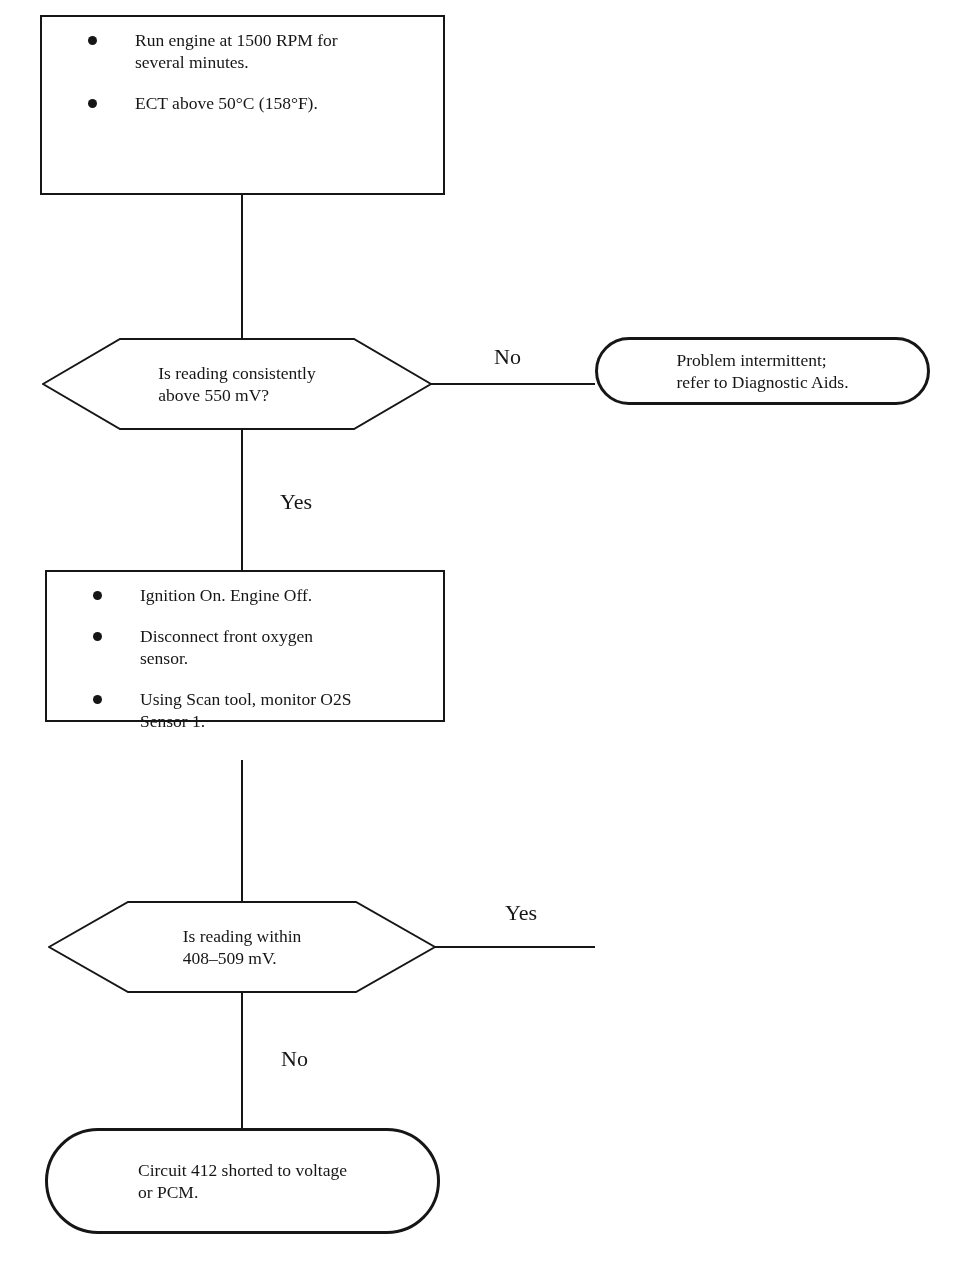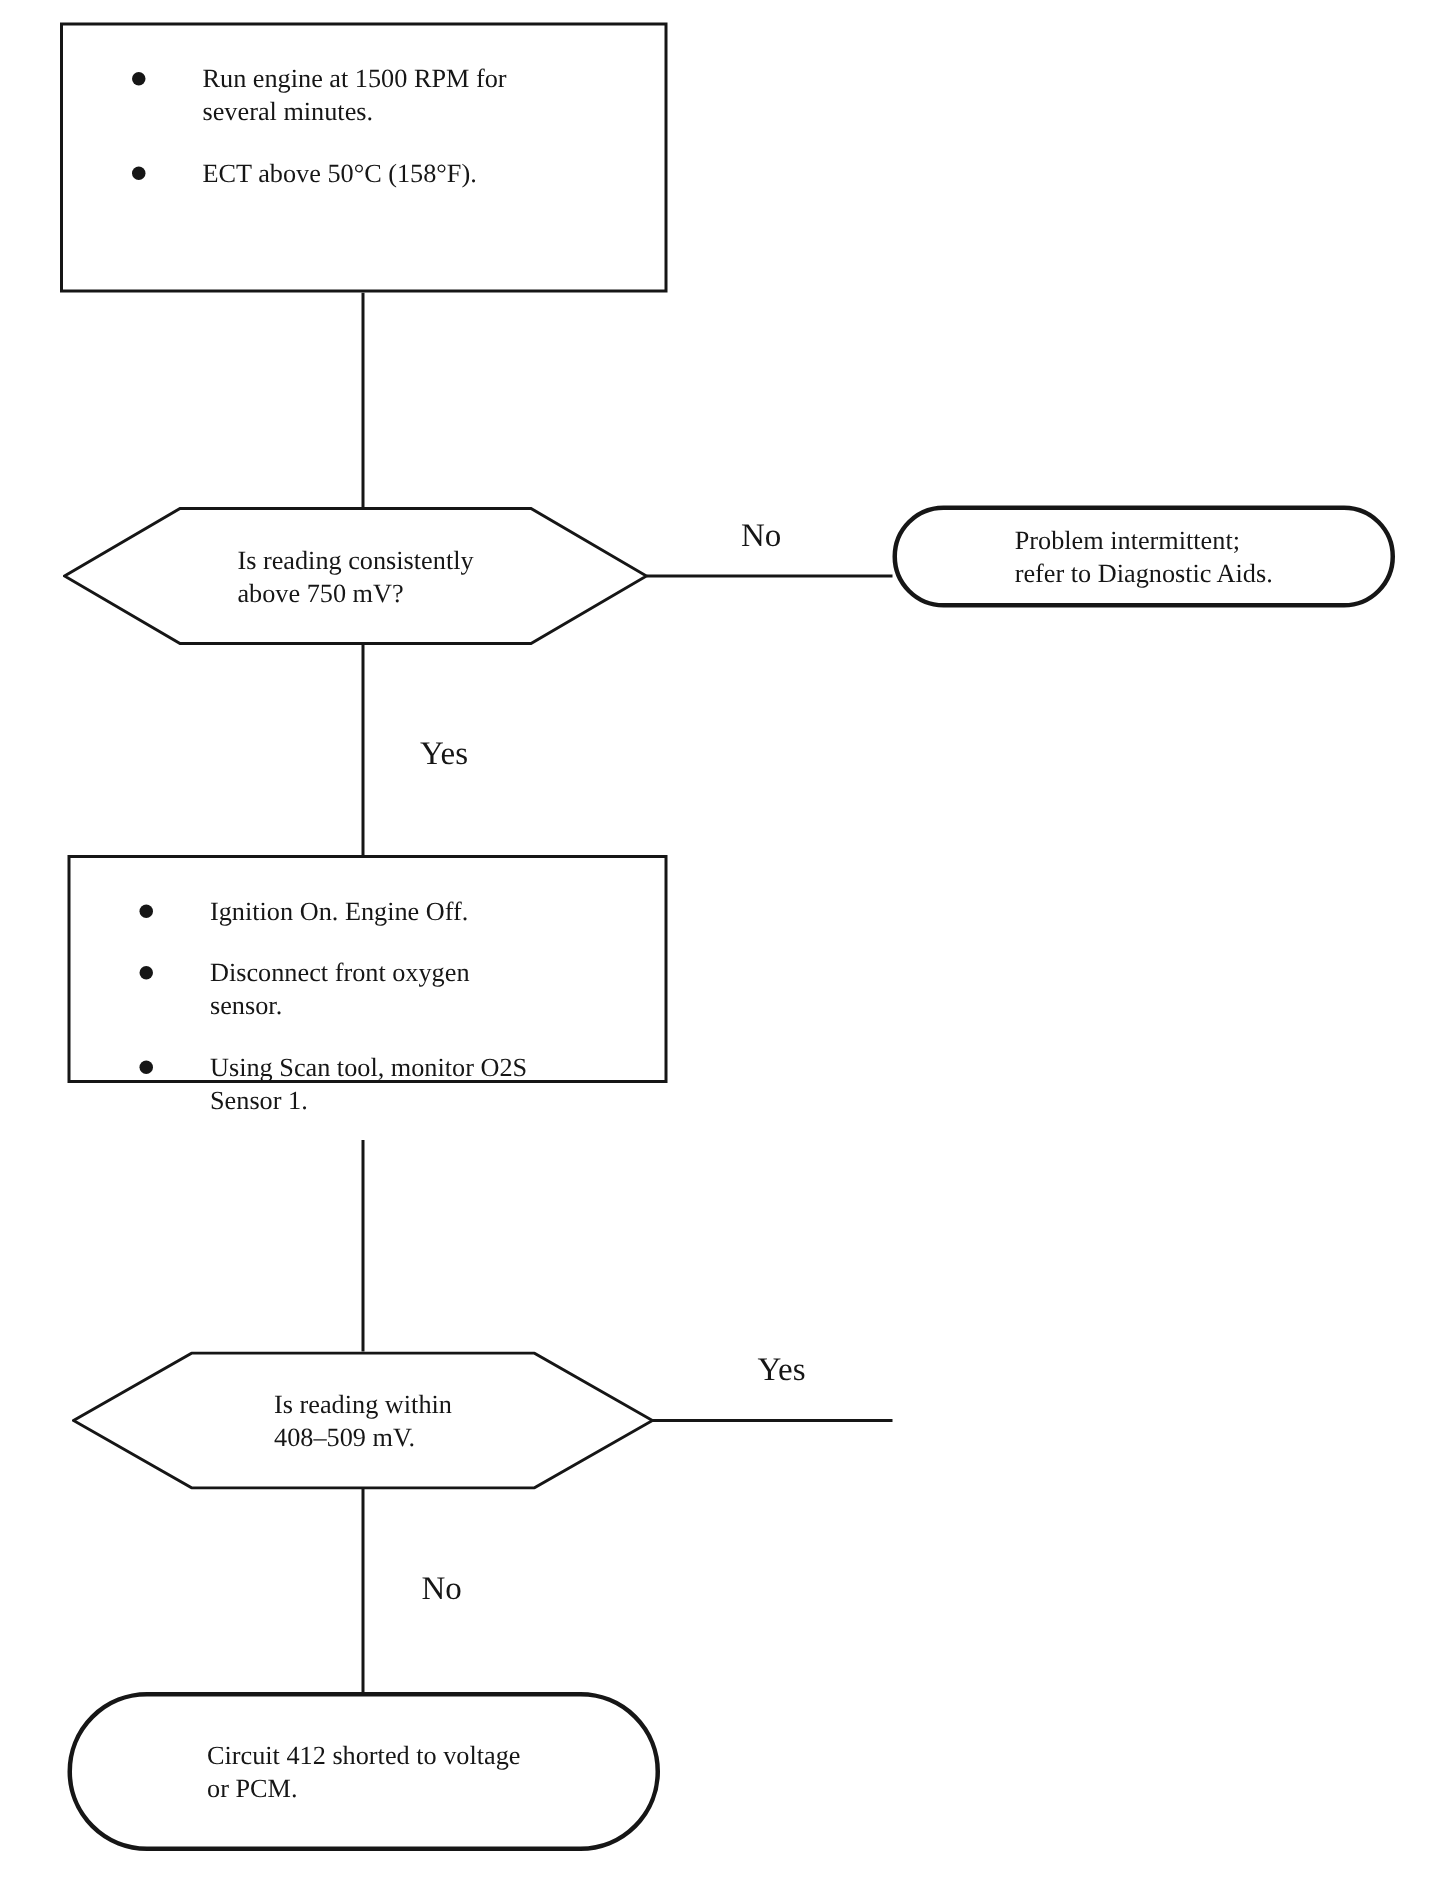--- a/index.html
+++ b/index.html
@@ -9,21 +9,21 @@
     position:relative; width:960px; height:1264px; background:var(--paper);
     font-family:"Liberation Serif","DejaVu Serif",serif;
     color:var(--ink); font-size:17.5px; line-height:22px; overflow:hidden;
   }
   .connector { position:absolute; background:var(--ink); }
   .connector.v { width:2px; }
   .connector.h { height:2px; }
   .edge-label { position:absolute; font-size:22px; }
 
   .rect-node { position:absolute; border:2px solid var(--ink); background:var(--paper); }
-  .bullets { list-style:none; margin:0; padding:24px 16px 10px 46px; }
+  .bullets { list-style:none; margin:0; padding:12px 16px 10px 46px; }
   .bullets li { display:flex; margin-bottom:19px; }
   .dot { flex:0 0 9px; width:9px; height:9px; border-radius:50%; background:var(--ink); margin-top:7px; }
   .bt { margin-left:38px; white-space:pre-line; }
 
   .hex-node { position:absolute; }
   .hex-node svg { display:block; }
   .hex-text { position:absolute; inset:0; display:flex; align-items:center; justify-content:center; white-space:pre-line; text-align:left; }
 
   .stadium {
     position:absolute; border:3px solid var(--ink); border-radius:60px; background:var(--paper);
@@ -59,21 +59,21 @@
         <span class="bt">ECT above 50°C (158°F).</span>
       </li>
     </ul>
   </div>
 
   <div class="hex-node" style="left:42px; top:338px; width:390px; height:92px;">
     <svg width="390" height="92" viewBox="0 0 390 92">
       <polygon points="1,46 78,1 312,1 389,46 312,91 78,91" fill="var(--paper)" stroke="var(--ink)" stroke-width="2"></polygon>
     </svg>
     <div class="hex-text">Is reading consistently
-above 750 mV?</div>
+above 550 mV?</div>
   </div>
 
   <div class="stadium" style="left:595px; top:337px; width:335px; height:68px;">
     <div>Problem intermittent;
 refer to Diagnostic Aids.</div>
   </div>
 
   <div class="rect-node" style="left:45px; top:570px; width:400px; height:152px;">
     <ul class="bullets">
       <li>

